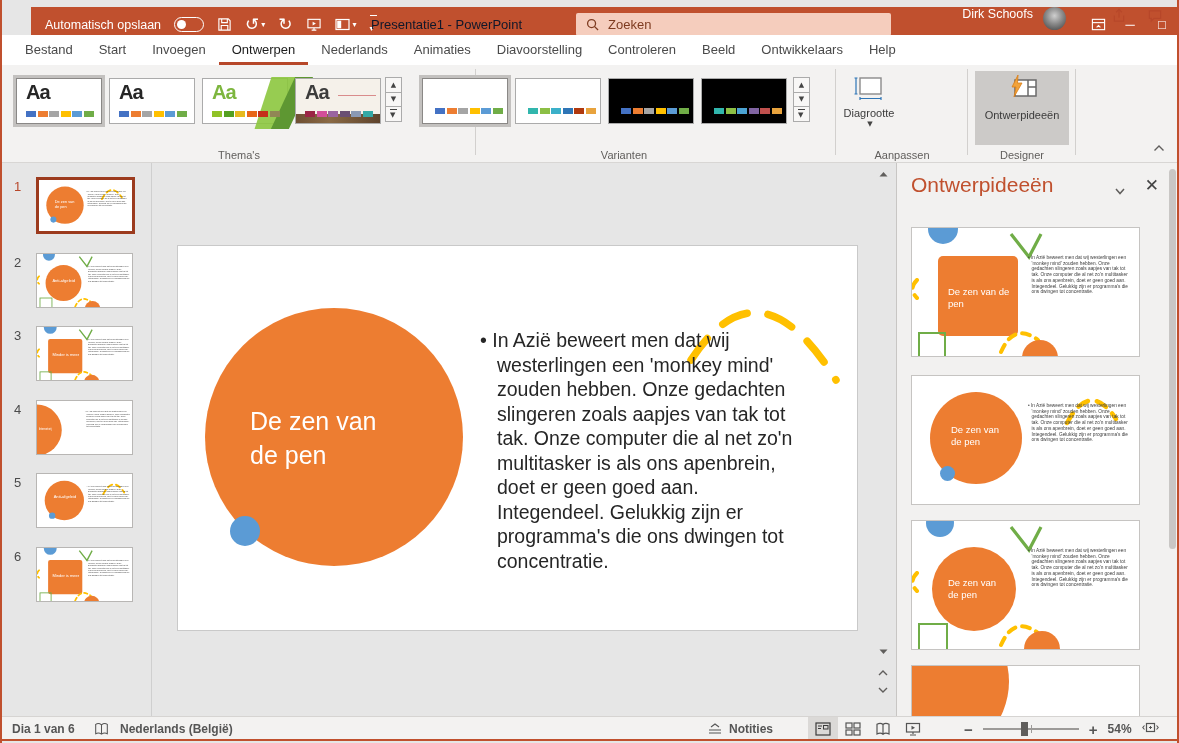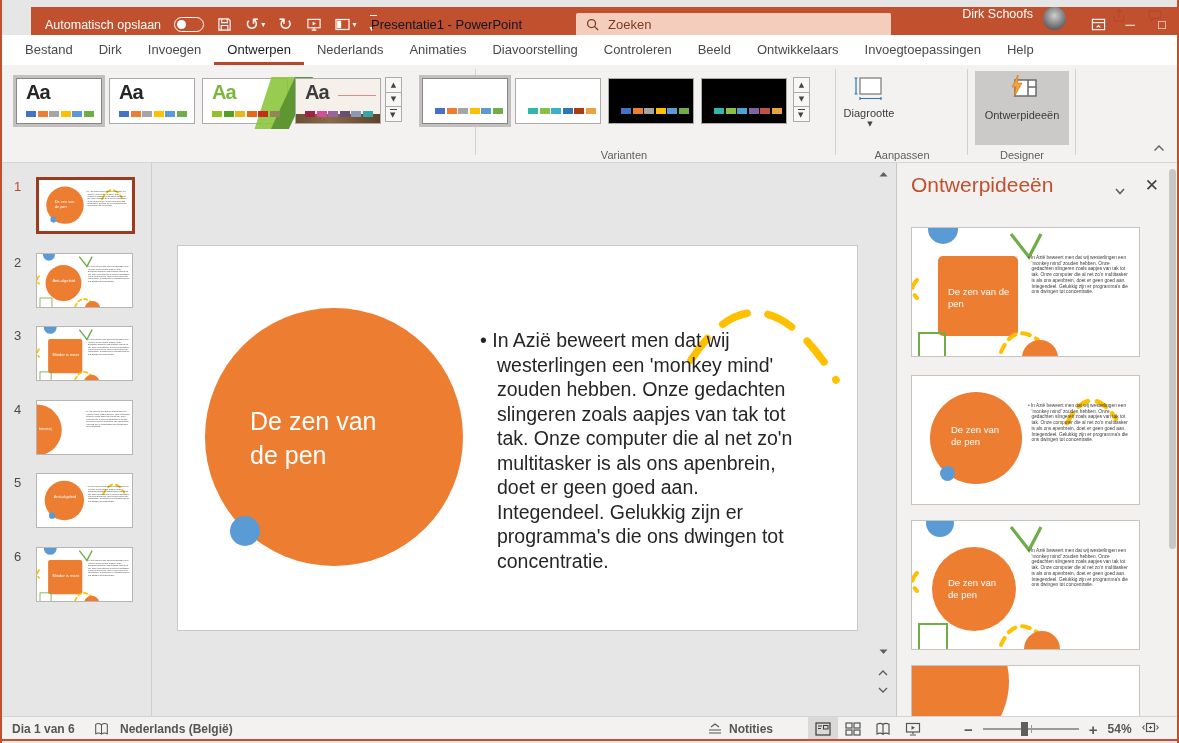--- a/index.html
+++ b/index.html
@@ -167,30 +167,29 @@
           </svg>
       </span>
       <span class="winbtn">─</span>
       <span class="winbtn">□</span>
       <span class="winbtn" style="font-size:15px">×</span>
     </div>
   </div>
 
   <div class="tabsrow">
       <span class="tab">Bestand</span>
-      <span class="tab">Dirk</span>
+      <span class="tab">Start</span>
       <span class="tab">Invoegen</span>
       <span class="tab active">Ontwerpen</span>
       <span class="tab">Nederlands</span>
       <span class="tab">Animaties</span>
       <span class="tab">Diavoorstelling</span>
       <span class="tab">Controleren</span>
       <span class="tab">Beeld</span>
       <span class="tab">Ontwikkelaars</span>
-      <span class="tab">Invoegtoepassingen</span>
       <span class="tab">Help</span>
     </div>
   <div class="tabs-right">
     <span class="tbtn">
       <svg width="16" height="15" viewBox="0 0 16 16">
           <path d="M3 8 v6 h10 V8" fill="none" stroke="#B7472A" stroke-width="1.3"></path>
           <path d="M8 10 V2 M5 4.5 L8 1.5 11 4.5" fill="none" stroke="#B7472A" stroke-width="1.3"></path>
         </svg>
     </span>
     <span class="tbtn">
@@ -252,20 +251,21 @@
             </div>
           </div>
         </div>
       <div class="scrollcol" style="left:383px">
         <div class="sbtn">▲</div>
         <div class="sbtn">▼</div>
         <div class="sbtn">
             <span><span class="morebar"></span><span style="font-size:7px">▼</span></span>
           </div>
       </div>
+      <div class="glabel">Thema's</div>
       <span class="gdiv"></span>
     </div>
     <div class="rgroup" style="left:410px;width:424px">
       <div id="variants-gallery">
           <div class="gcard variant sel" style="left: 10px; background: rgb(255, 255, 255);">
             <div class="sw">
               <span style="background:#4472C4"></span>
               <span style="background:#ED7D31"></span>
               <span style="background:#A5A5A5"></span>
               <span style="background:#FFC000"></span>

